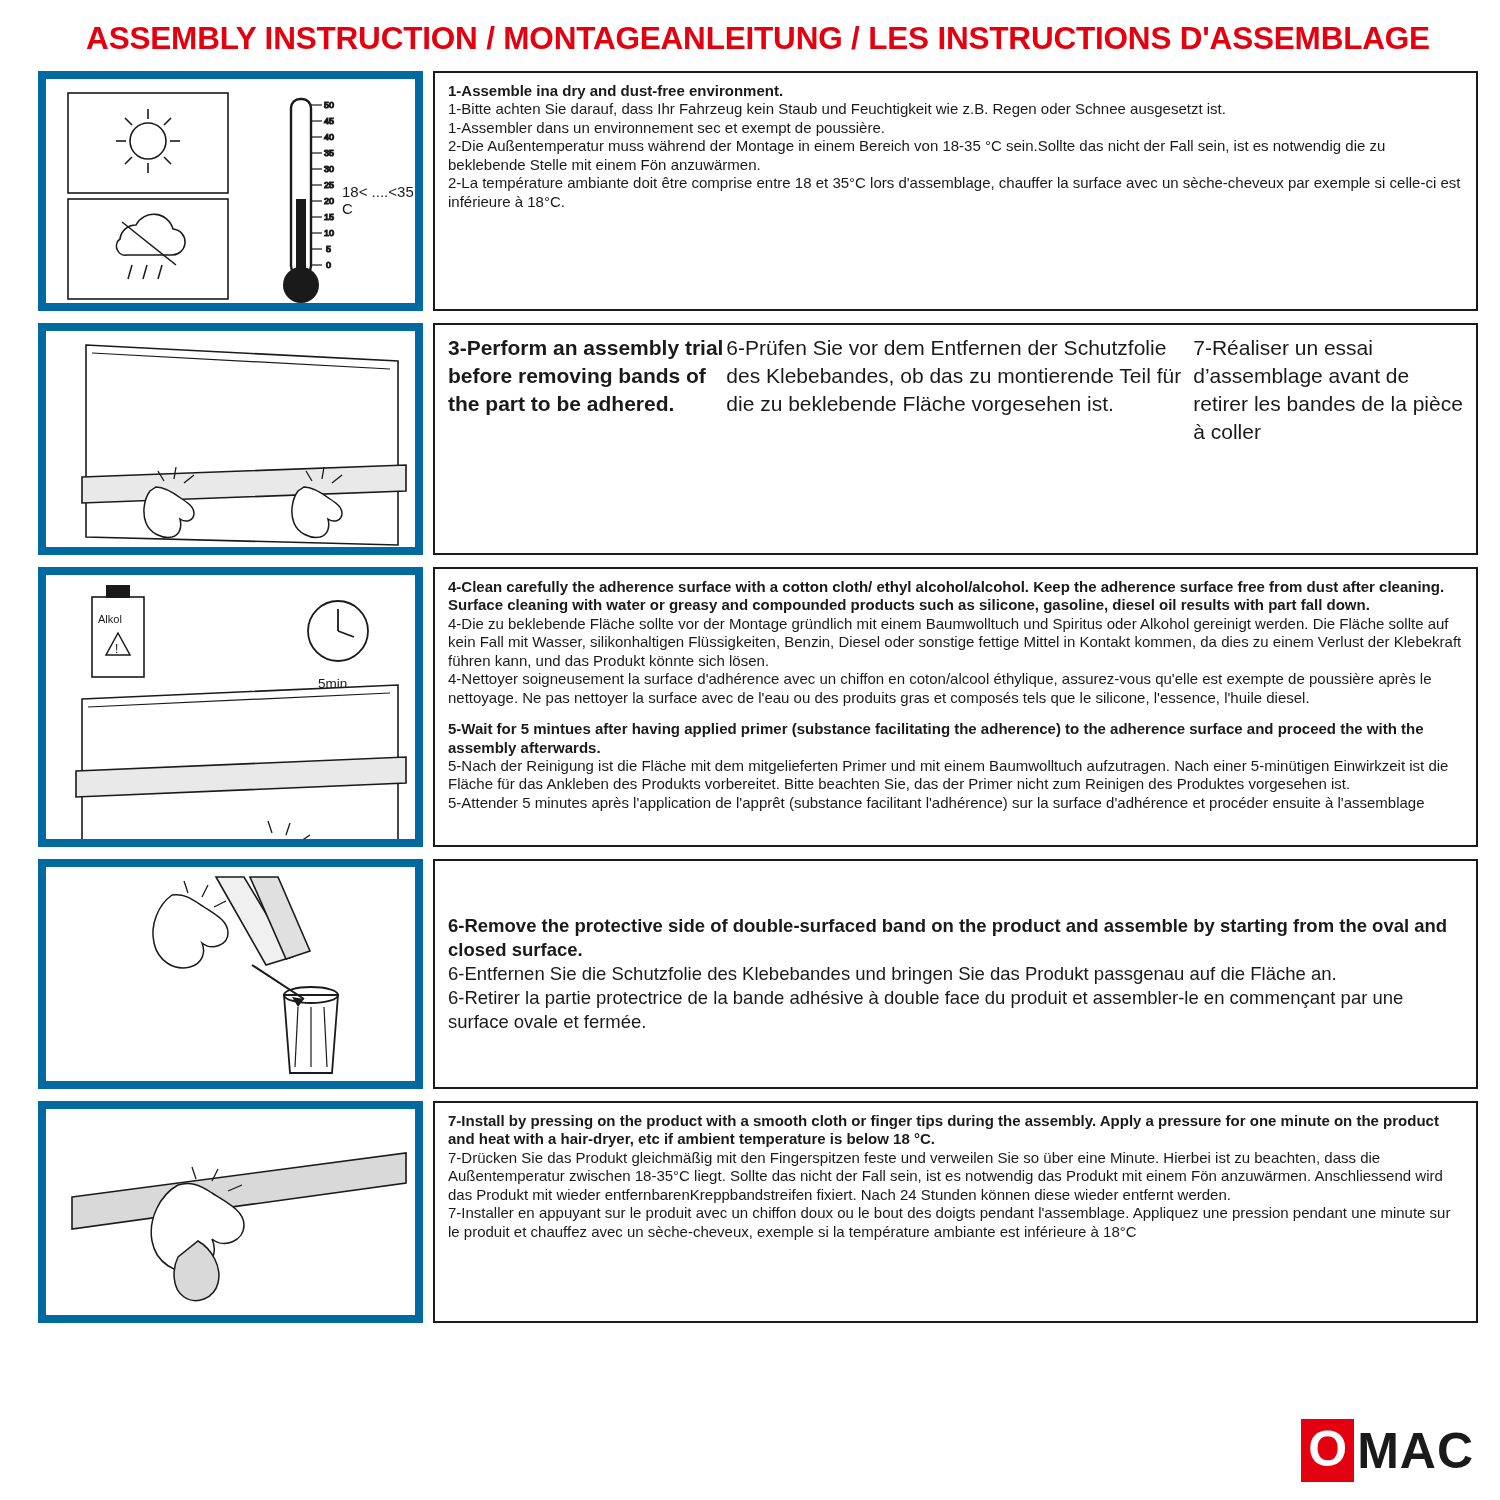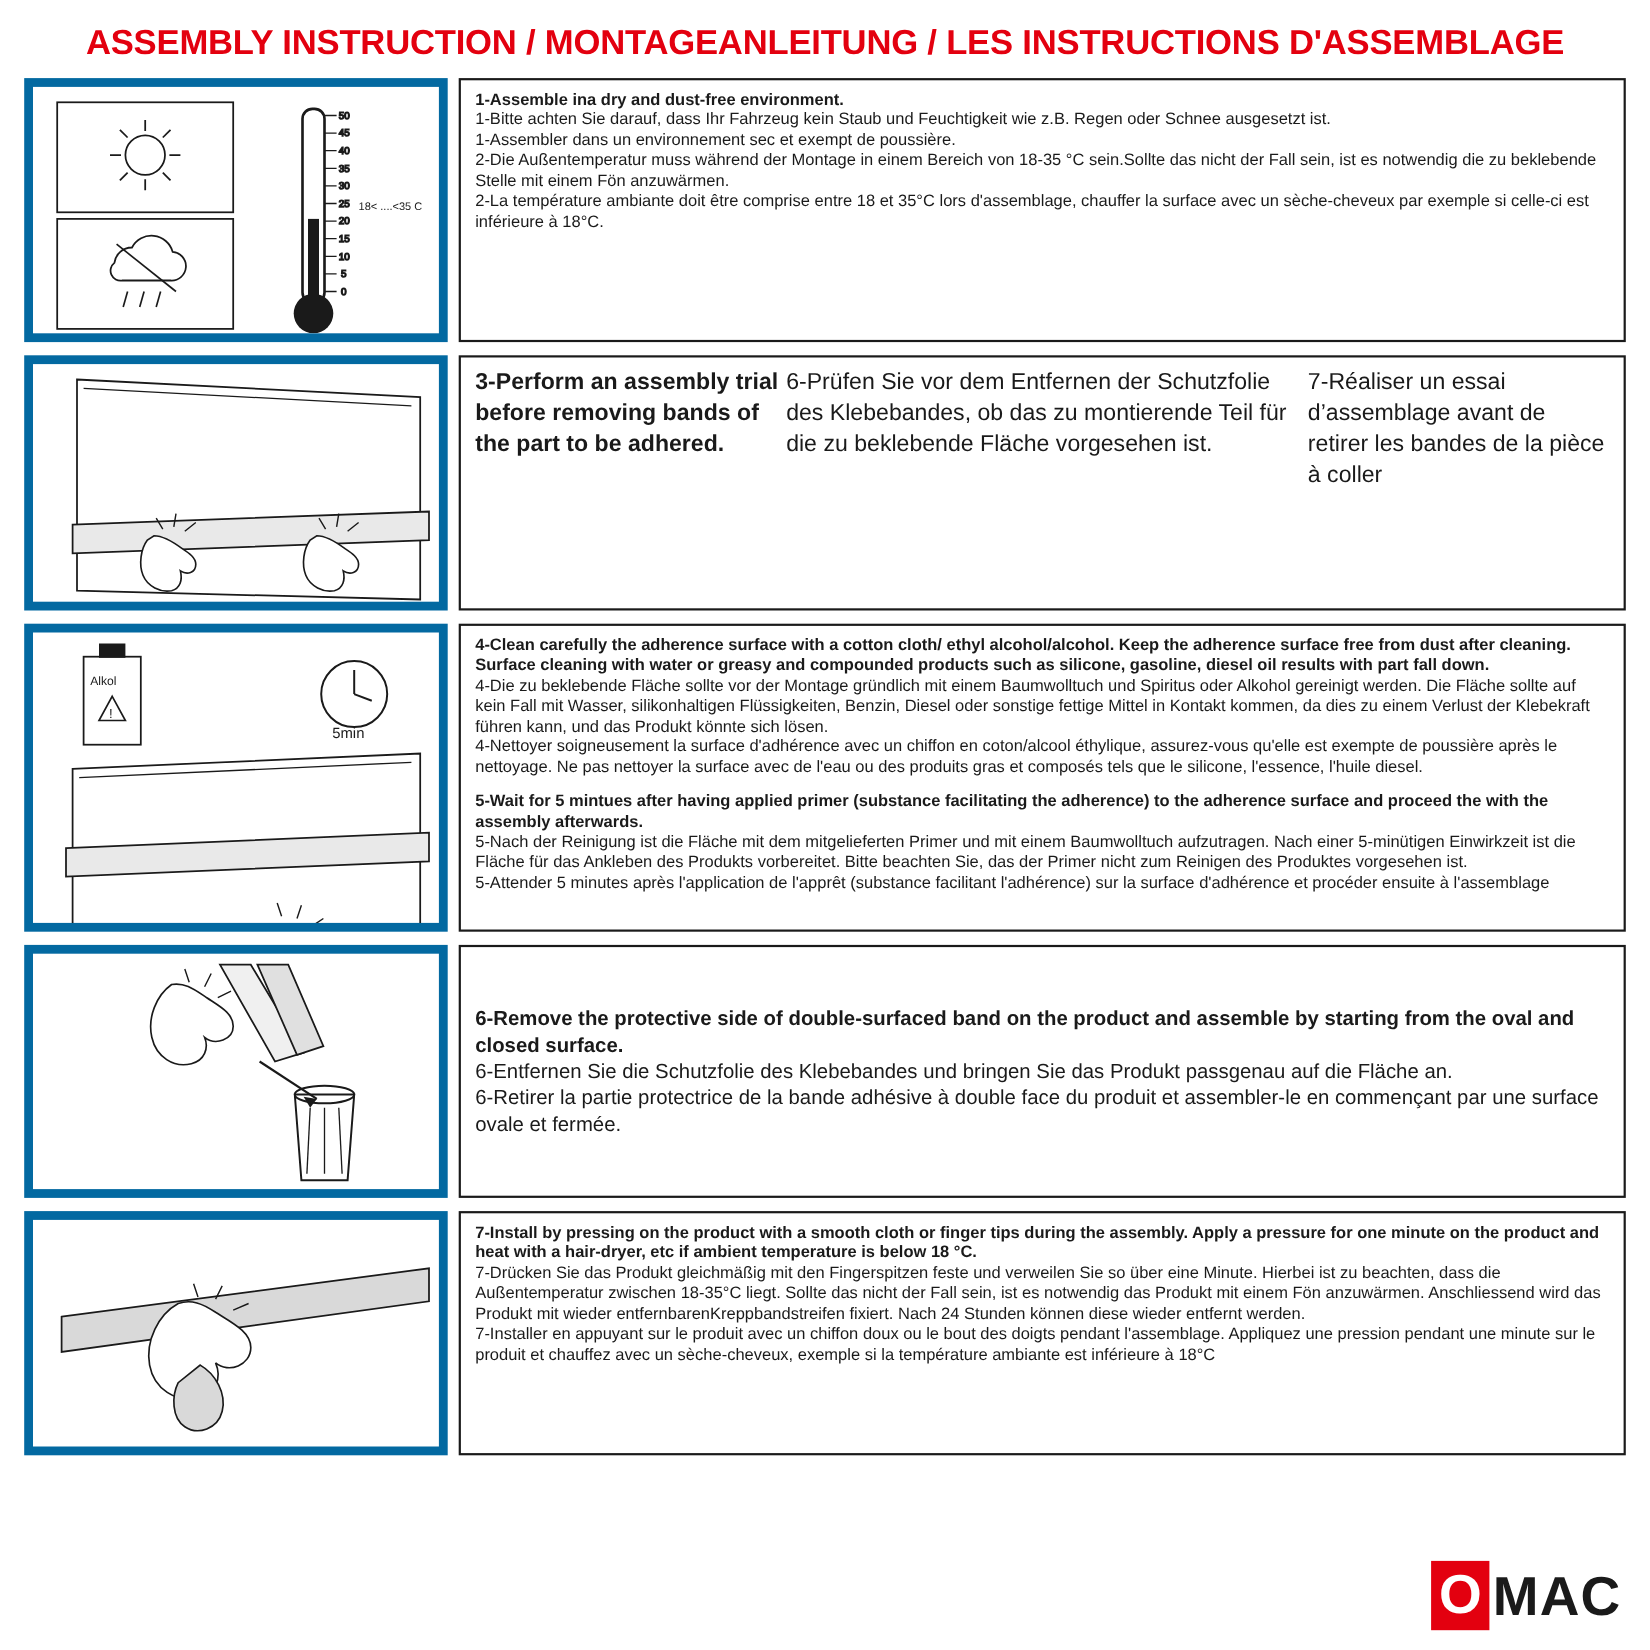--- a/index.html
+++ b/index.html
@@ -12,21 +12,21 @@
     height: 1500px;
     font-family: "Liberation Sans", sans-serif;
     color: #1a1a1a;
     position: relative;
     overflow: hidden;
   }
   .page {
     width: 1500px;
     height: 1500px;
     box-sizing: border-box;
-    padding: 14px 22px 8px 22px;
+    padding: 14px 22px 8px 38px;
     position: relative;
   }
   .title {
     color: #e3000f;
     font-size: 31.5px;
     font-weight: bold;
     letter-spacing: -0.2px;
     text-align: center;
     margin: 6px 0 14px 0;
     white-space: nowrap;
@@ -144,21 +144,21 @@
           <line x1="265" y1="138" x2="276" y2="138"></line>
             <text x="278" y="141">15</text>
           <line x1="265" y1="154" x2="276" y2="154"></line>
             <text x="278" y="157">10</text>
           <line x1="265" y1="170" x2="276" y2="170"></line>
             <text x="280" y="173">5</text>
           <line x1="265" y1="186" x2="276" y2="186"></line>
             <text x="280" y="189">0</text>
         </g>
       </svg>
-      <div style="position:absolute;left:296px;top:104px;font-size:10px">18&lt; ....&lt;35 C</div>
+      <div style="position:absolute;left:296px;top:104px;font-size:15px">18&lt; ....&lt;35 C</div>
     </div>
     <div class="txt">
       <p class="b">1-Assemble ina dry and dust-free environment.</p>
       <p>1-Bitte achten Sie darauf, dass Ihr Fahrzeug kein Staub und Feuchtigkeit wie z.B. Regen oder Schnee ausgesetzt ist.</p>
       <p>1-Assembler dans un environnement sec et exempt de poussière.</p>
       <p>2-Die Außentemperatur muss während der Montage in einem Bereich von 18-35 °C  sein.Sollte das nicht der Fall sein, ist es notwendig die zu beklebende Stelle mit einem Fön anzuwärmen.</p>
       <p>2-La température ambiante doit être comprise entre 18 et 35°C lors d'assemblage, chauffer la surface avec un sèche-cheveux par exemple si celle-ci est inférieure à 18°C.</p>
     </div>
   </div>
 
@@ -207,21 +207,21 @@
         <path d="M30 196 L360 182 L360 208 L30 222 Z" fill="#e9e9e9" stroke="#1a1a1a" stroke-width="1.6"></path>
 
         <g fill="#ffffff" stroke="#1a1a1a" stroke-width="1.5">
           <path d="M214 268 c-16 4 -30 18 -32 34 c-2 14 8 26 22 28 c12 2 18 -6 18 -16 c8 8 22 4 24 -6 c2 -10 -6 -16 -16 -22 c-6 -4 -10 -12 -16 -18 z"></path>
           <path d="M228 316 c10 6 18 18 16 30 c-2 12 -14 18 -24 14 c-10 -4 -12 -18 -8 -28 z" fill="#d9d9d9"></path>
         </g>
         <g stroke="#1a1a1a" stroke-width="1.3" fill="none">
           <path d="M226 258 l-4 -12 M240 260 l4 -12 M252 268 l12 -8"></path>
         </g>
       </svg>
-      <div style="position:absolute;left:272px;top:84px;font-size:13.5px">5min</div>
+      <div style="position:absolute;left:272px;top:101px;font-size:13.5px">5min</div>
     </div>
     <div class="txt">
       <p class="b">4-Clean carefully the adherence surface with a cotton cloth/ ethyl alcohol/alcohol. Keep the adherence surface free from dust after cleaning. Surface cleaning with water or greasy and compounded products such as silicone, gasoline, diesel oil results with part fall down.</p>
       <p>4-Die zu beklebende Fläche sollte vor der Montage gründlich mit einem Baumwolltuch und Spiritus oder Alkohol gereinigt werden. Die Fläche sollte auf kein Fall mit Wasser, silikonhaltigen Flüssigkeiten, Benzin, Diesel oder sonstige fettige Mittel in Kontakt kommen, da dies zu einem Verlust der Klebekraft führen kann, und das Produkt könnte sich lösen.</p>
       <p>4-Nettoyer soigneusement la surface d'adhérence avec un chiffon en coton/alcool éthylique, assurez-vous qu'elle est exempte de poussière après le nettoyage. Ne pas nettoyer la surface avec de l'eau ou des produits gras et composés tels que le silicone, l'essence, l'huile diesel.</p>
       <p class="b gap">5-Wait for 5 mintues after having applied primer (substance facilitating the adherence) to the adherence surface and proceed the with the assembly afterwards.</p>
       <p>5-Nach der Reinigung ist die Fläche mit dem mitgelieferten Primer und mit einem Baumwolltuch aufzutragen. Nach einer 5-minütigen Einwirkzeit ist die Fläche für das Ankleben des Produkts vorbereitet. Bitte beachten Sie, das der Primer nicht zum Reinigen des Produktes vorgesehen ist.</p>
       <p>5-Attender 5 minutes après l'application de l'apprêt (substance facilitant l'adhérence) sur la surface d'adhérence et procéder ensuite à l'assemblage</p>
     </div>
   </div>

